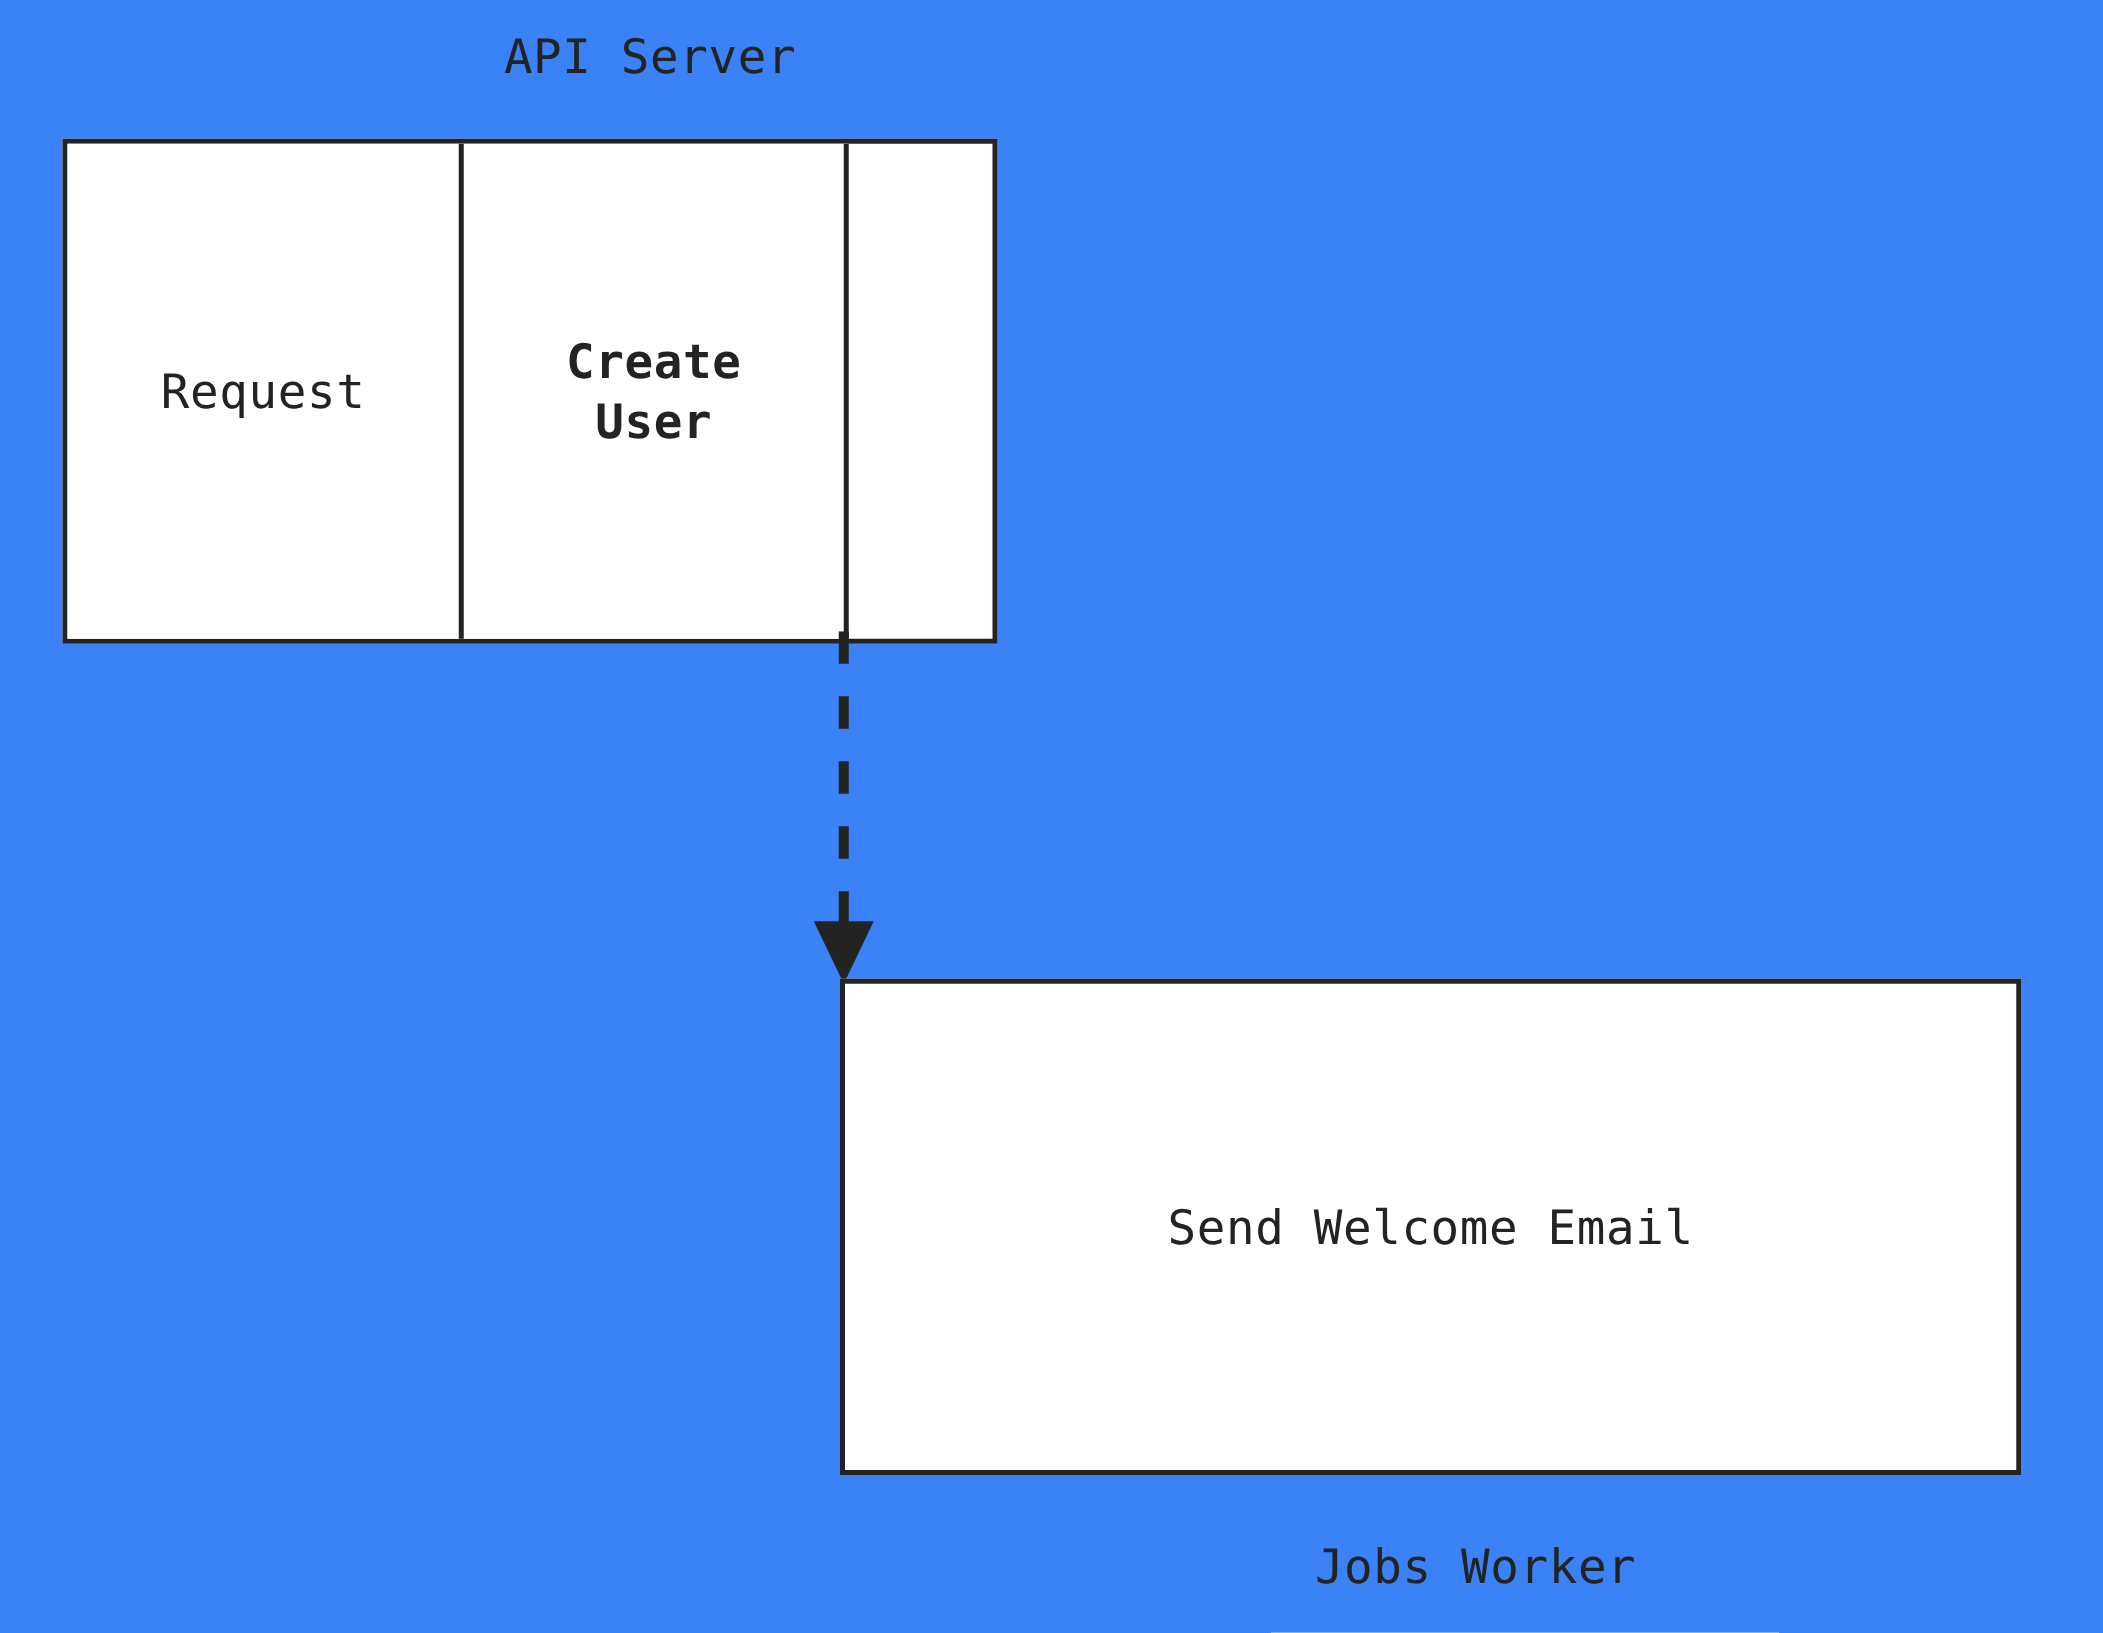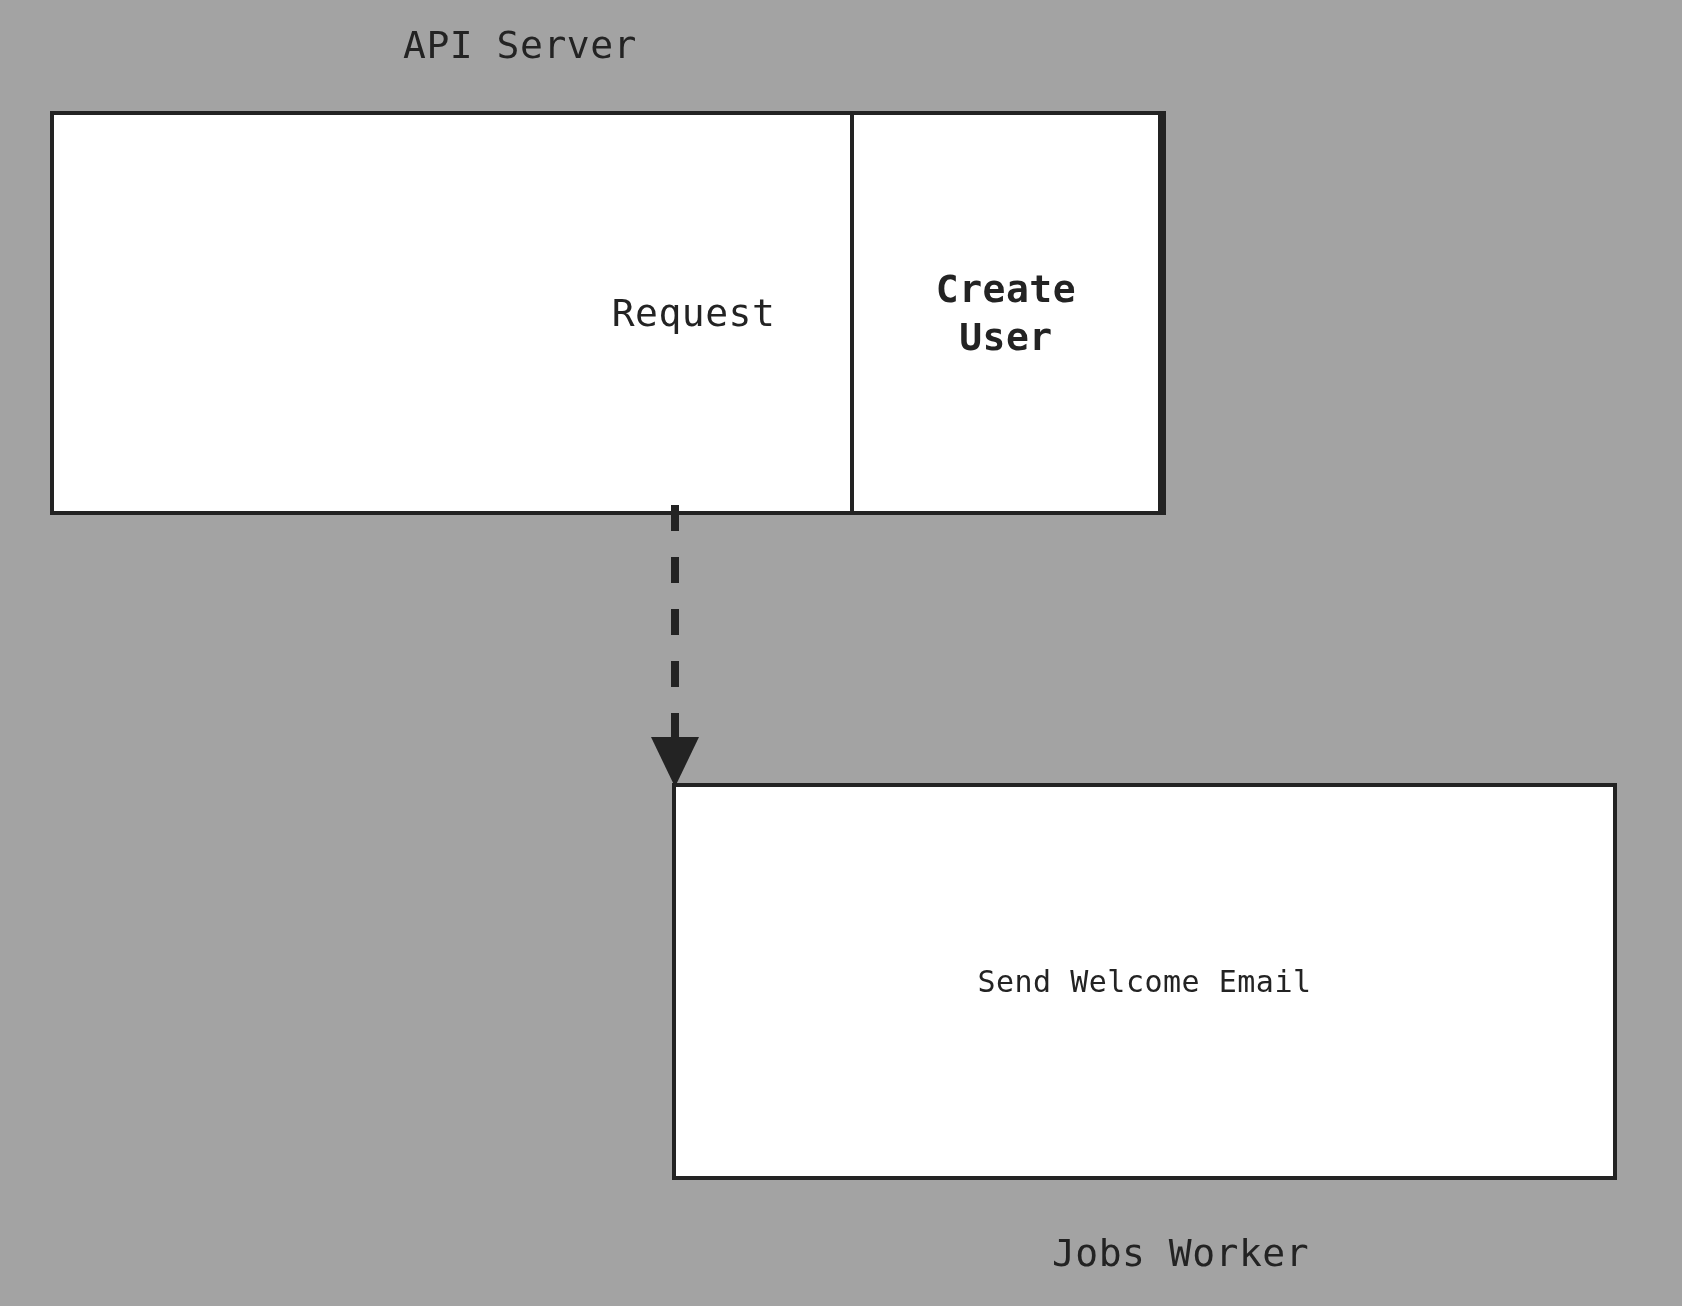--- a/index.html
+++ b/index.html
@@ -11,21 +11,21 @@
     width: 1682px;
     height: 1306px;
     font-family: "DejaVu Sans Mono", "Liberation Mono", monospace;
     color: #232323;
     overflow: hidden;
   }
   #canvas {
     position: relative;
     width: 1682px;
     height: 1306px;
-    background: #a3a3a3;
+    background: #3b82f6;
   }
 
   
   .lane-title {
     position: absolute;
     font-size: 38px;
     line-height: 1;
     letter-spacing: 0.5px;
     color: #232323;
     white-space: nowrap;
@@ -40,27 +40,26 @@
     left: 708px;
     width: 945px;
     top: 1234px;
   }
 
   
   #api-lane {
     position: absolute;
     left: 50px;
     top: 111px;
-    width: 1116px;
+    width: 748px;
     height: 404px;
     box-sizing: border-box;
     border: 4px solid #232323;
     background: #ffffff;
     display: flex;
-    justify-content: flex-end;
   }
   .api-cell {
     box-sizing: border-box;
     height: 100%;
     display: flex;
     align-items: center;
     justify-content: center;
     background: #ffffff;
     padding: 0 6px;
   }
@@ -85,21 +84,21 @@
     width: 945px;
     height: 397px;
     box-sizing: border-box;
     border: 4px solid #232323;
     background: #ffffff;
     display: flex;
     align-items: center;
     justify-content: center;
   }
   #jobs-label {
-    font-size: 30px;
+    font-size: 38px;
     line-height: 48px;
     letter-spacing: 0.5px;
     text-align: center;
     color: #232323;
     white-space: nowrap;
   }
 
   
   #connector {
     position: absolute;

